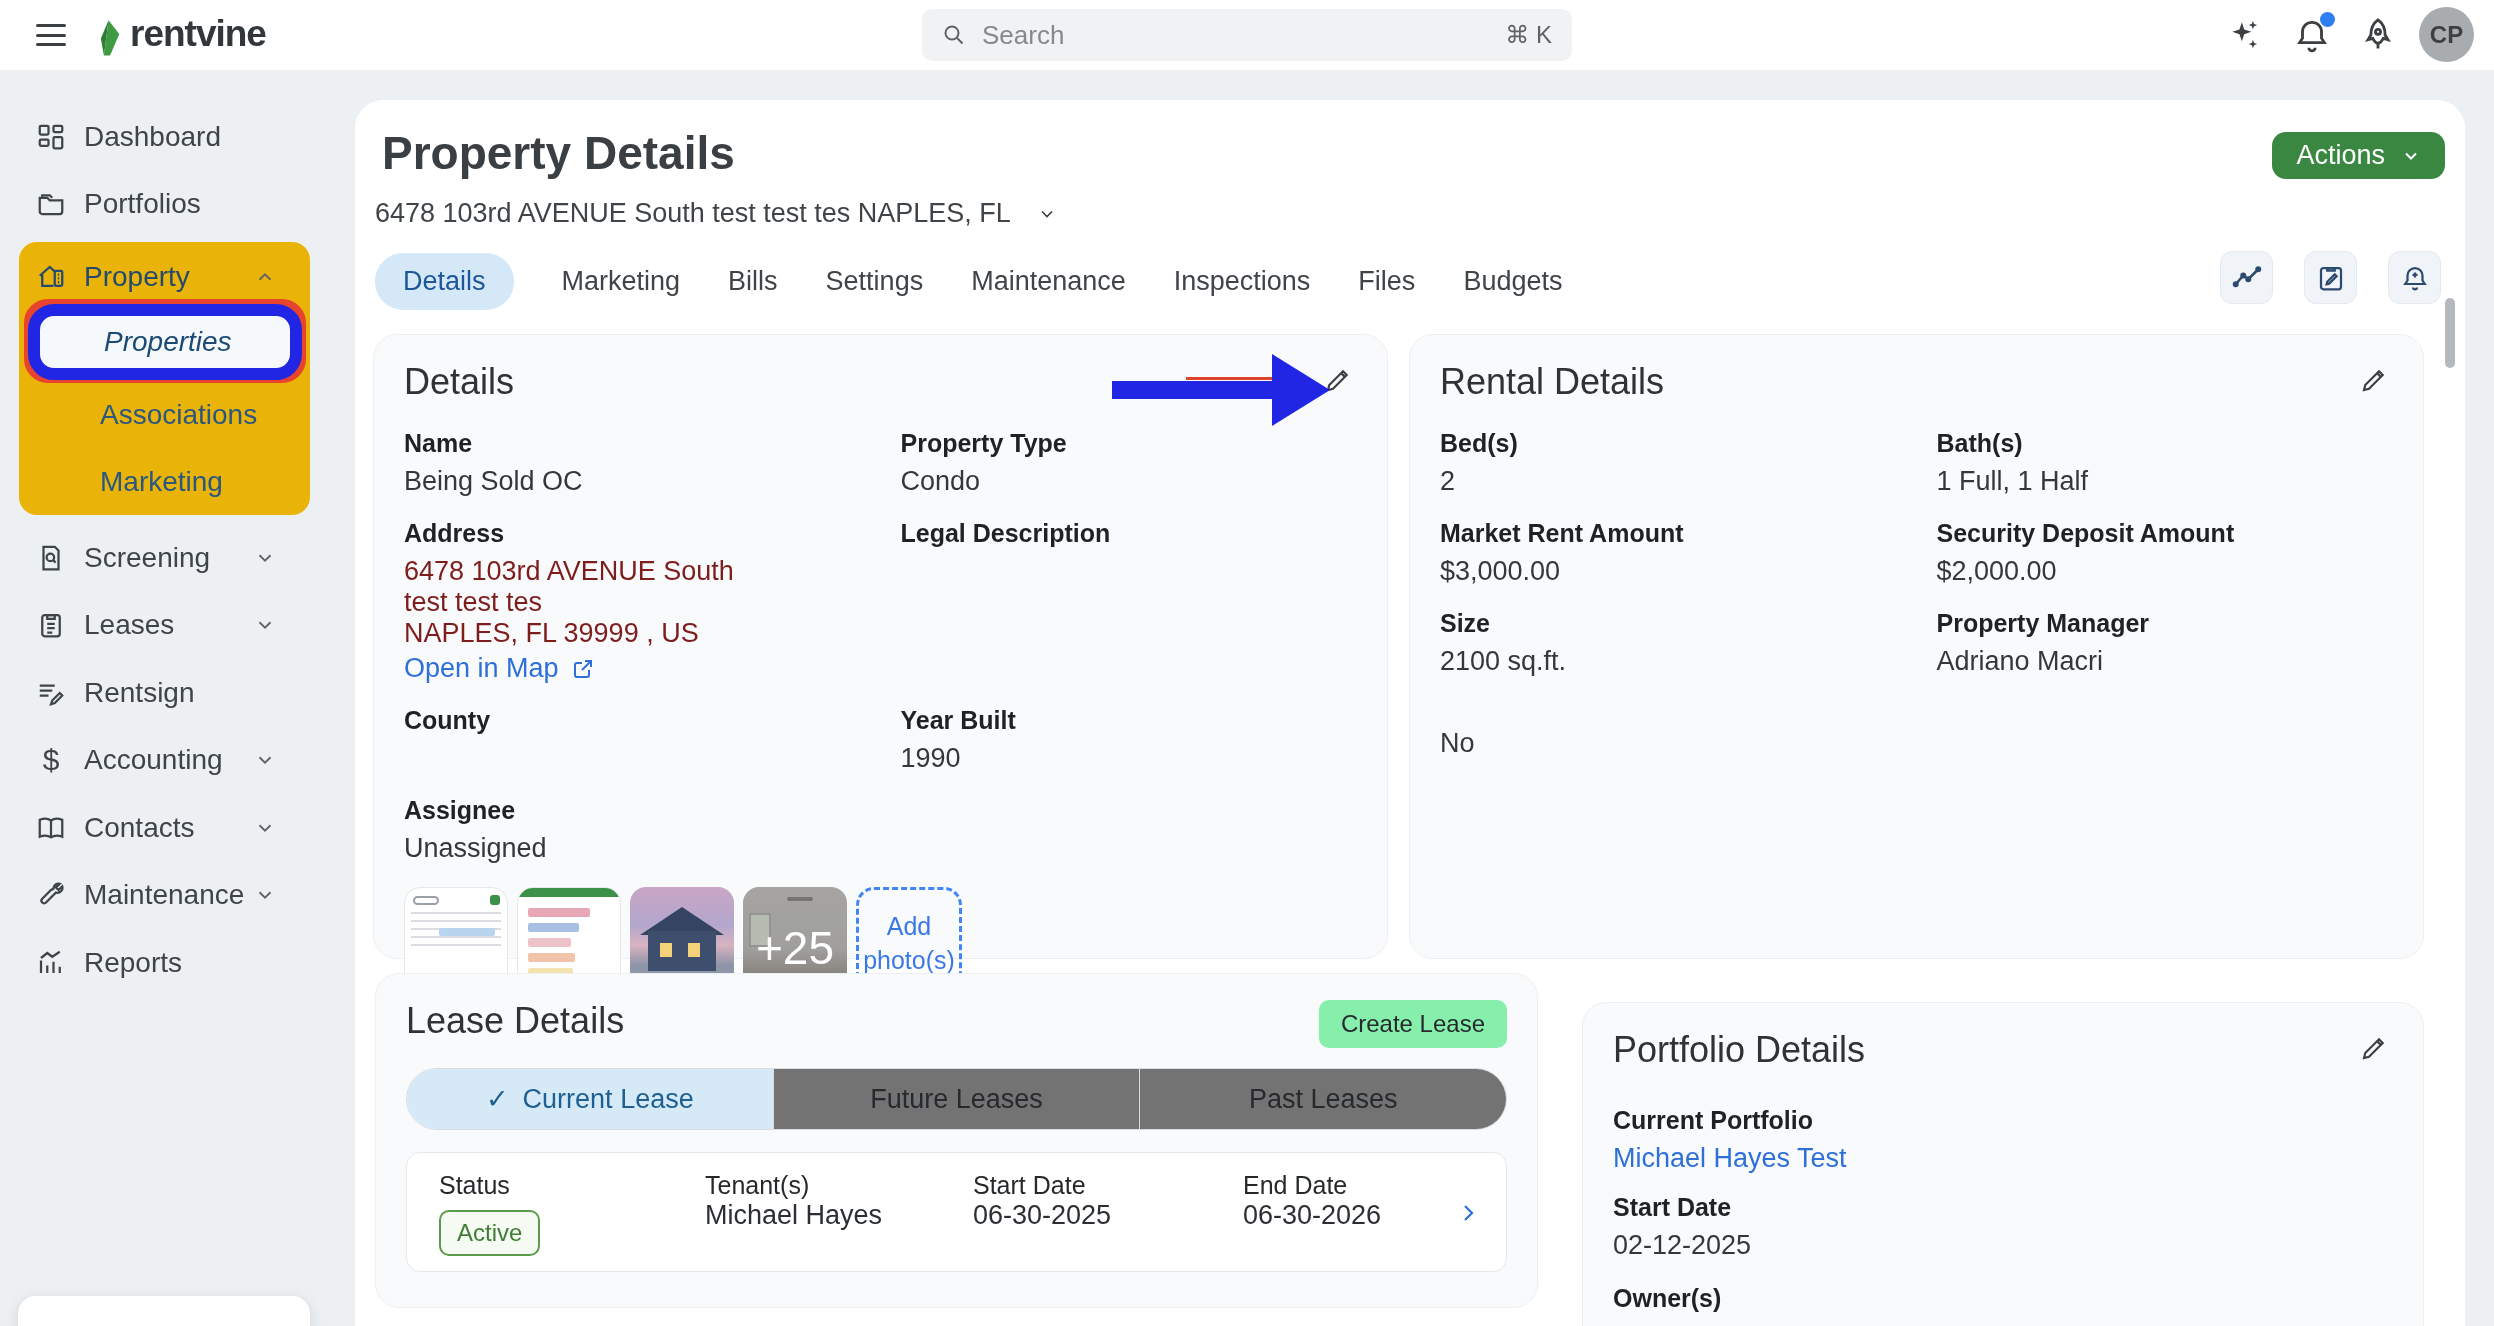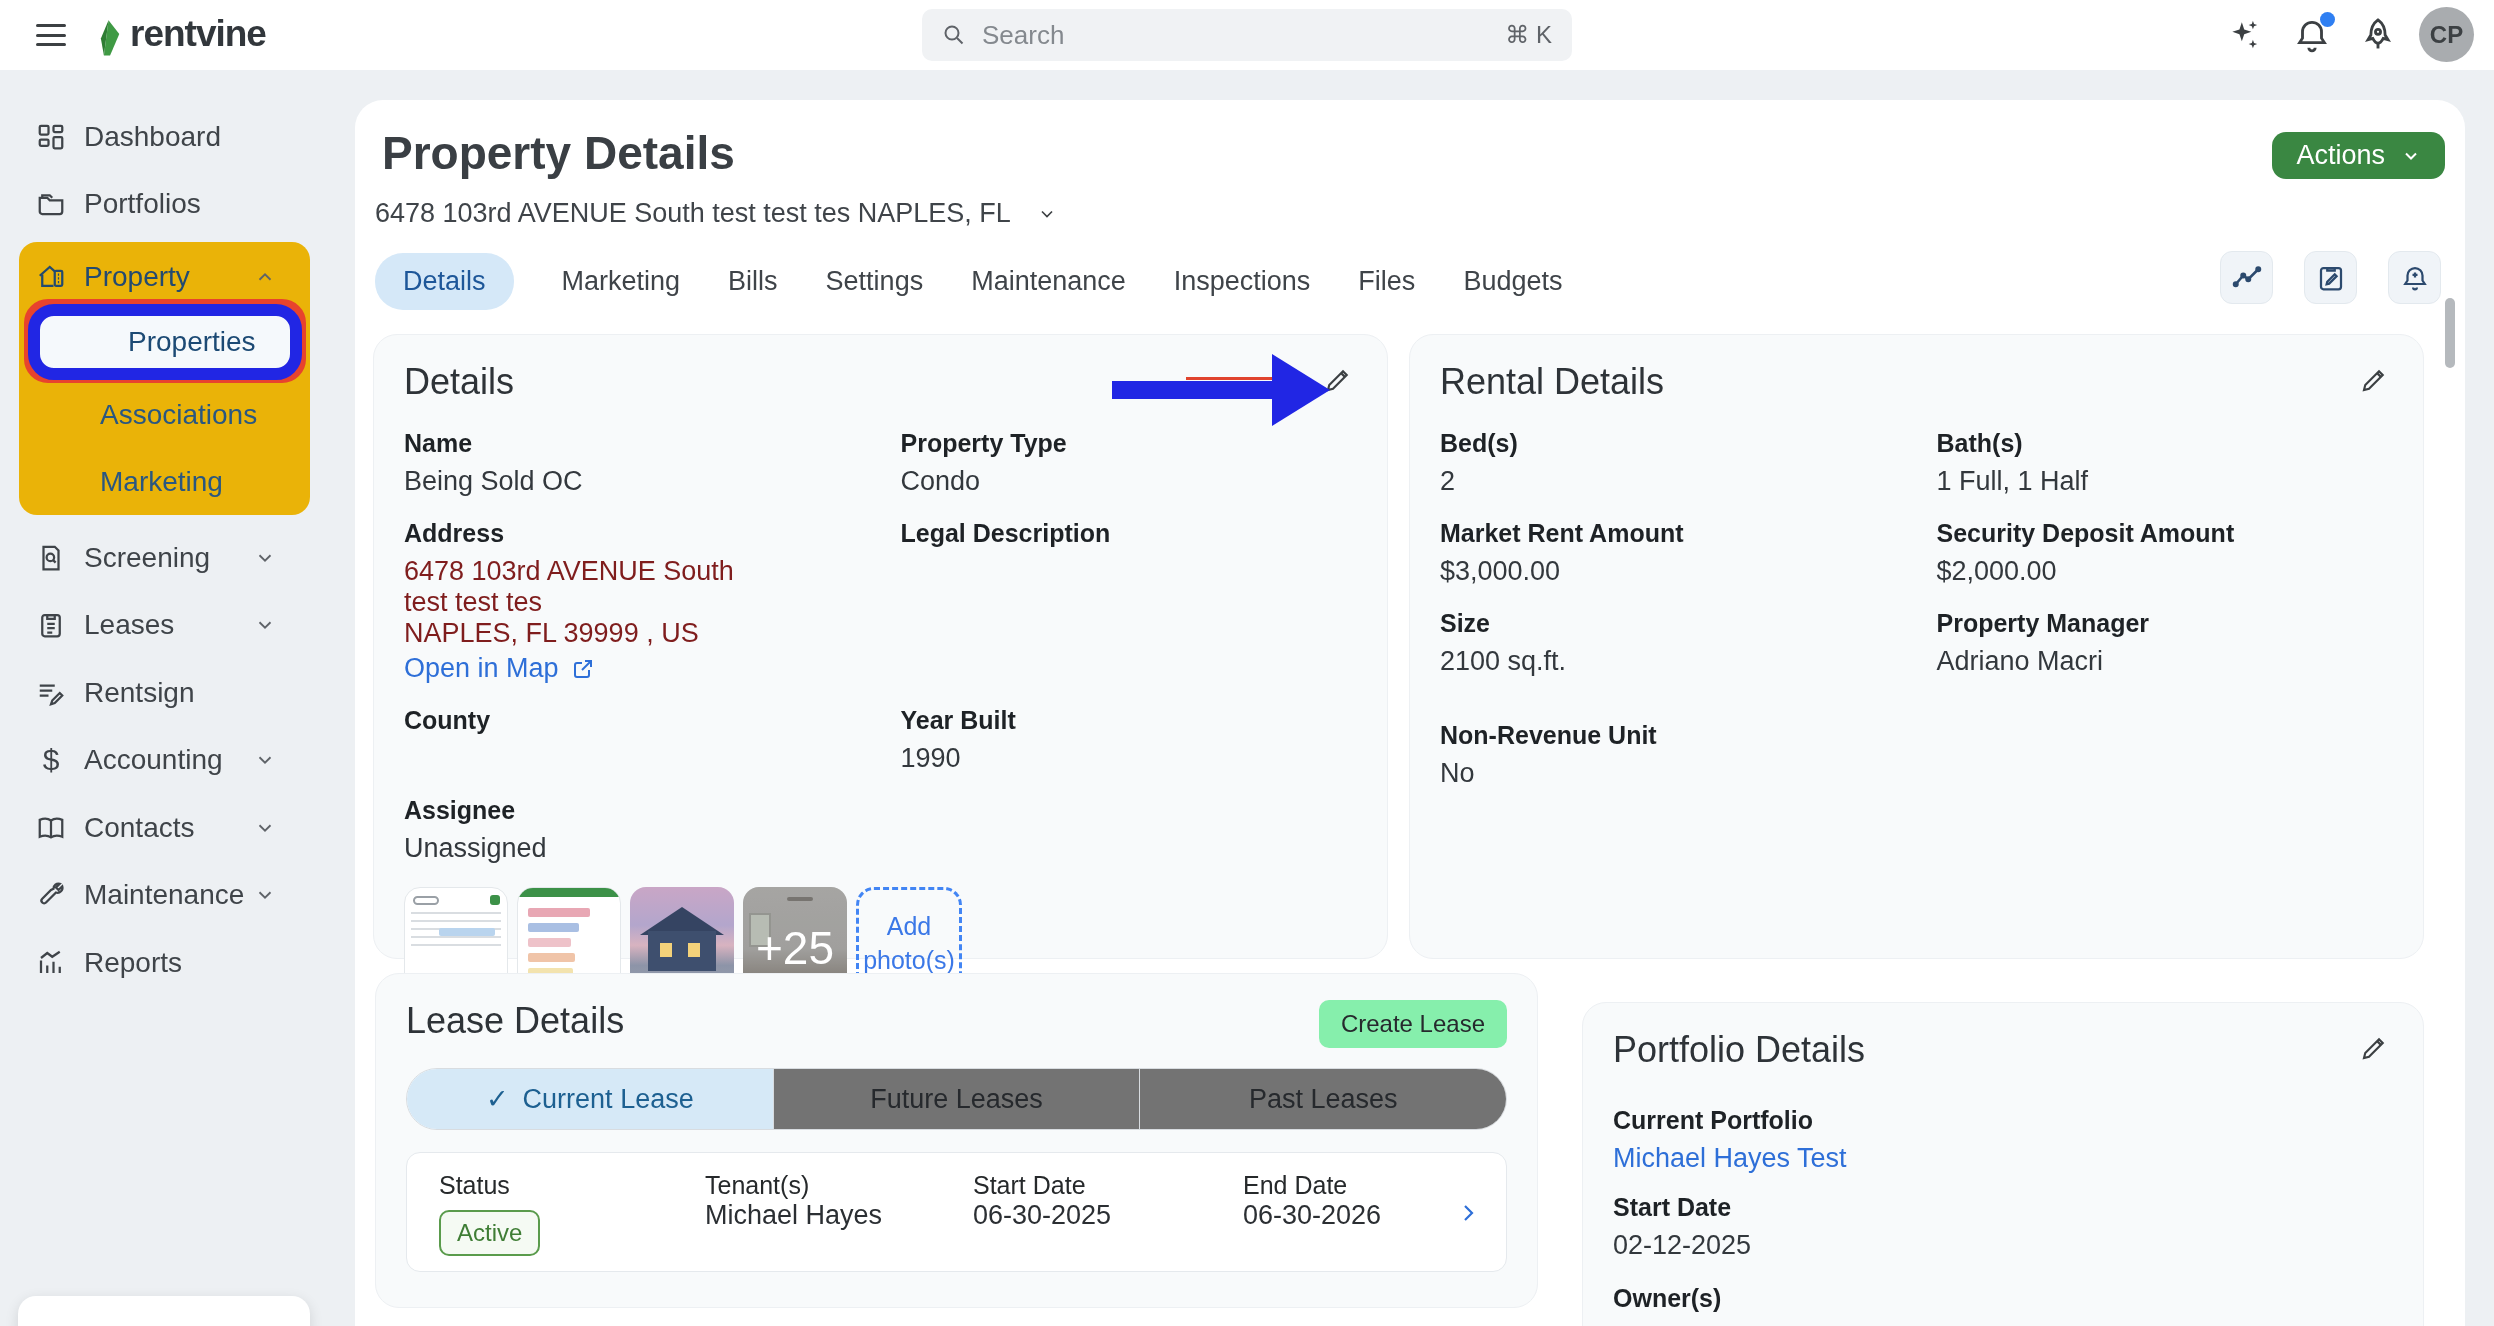--- a/index.html
+++ b/index.html
@@ -32,21 +32,21 @@
   .side-item .lbl { position:absolute; left:84px; font-size:28px; }
   .side-item .chev { position:absolute; right:36px; width:22px; height:22px; color:#5f6368; }
   .prop-group { position:absolute; left:19px; top:172px; width:291px; height:273px; background:#eab308; border-radius:18px; }
   .prop-parent { position:absolute; left:-19px; top:10px; width:312px; height:50px; color:#234a70; }
   .prop-parent .lbl { font-weight:500; color:#234a70; }
   .prop-parent .ic { color:#234a70; }
   .child-item { position:absolute; left:81px; font-size:28px; color:#2a5780; cursor:pointer; }
   
   .ann-red-box { position:absolute; left:5px; top:57px; width:282px; height:84px; border:8px solid #e8432d; border-radius:24px; }
   .ann-blue-box { position:absolute; left:9px; top:62px; width:274px; height:76px; border:12px solid #2126e4; border-radius:26px; background:#f5f9fc; display:flex; align-items:center; }
-  .ann-blue-box .child-item { position:static; margin-left:88px; }
+  .ann-blue-box .child-item { position:static; margin-left:64px;font-style:italic; }
 
   
   .main-card { position:absolute; left:355px; top:100px; width:2110px; height:1226px; background:#ffffff; border-radius:28px 28px 0 0; overflow:hidden; z-index:1; }
   .page-title { position:absolute; left:27px; top:26px; font-size:46px; font-weight:600; color:#3a3f44; }
   .subtitle-row { position:absolute; left:20px; top:98px; display:flex; align-items:center; gap:26px; }
   .subtitle { font-size:27px; color:#3f4449; }
   .sub-chev { width:20px; height:20px; color:#3c4043; cursor:pointer; }
   .actions-btn { position:absolute; right:20px; top:32px; height:47px; padding:0 24px; background:#3a8742; border:none; border-radius:14px; color:#ffffff; font-size:27px; display:flex; align-items:center; gap:16px; cursor:pointer; font-family:inherit; }
   .actions-btn svg { width:20px; height:20px; }
 
@@ -504,21 +504,20 @@
       <div class="group">
         <div class="label">Size</div>
         <div class="value">2100 sq.ft.</div>
       </div>
       <div class="group">
         <div class="label">Property Manager</div>
         <div class="value">Adriano Macri</div>
       </div>
 
       <div class="group nonrev-extra">
-        <div class="label">Non-Revenue Unit</div>
         <div class="value">No</div>
       </div>
       <div class="group"></div>
     </div>
   </div>
 
   <div class="panel" id="lease-panel">
     <div class="lease-head">
       <div class="panel-title">Lease Details</div>
       <button class="create-btn">Create Lease</button>

